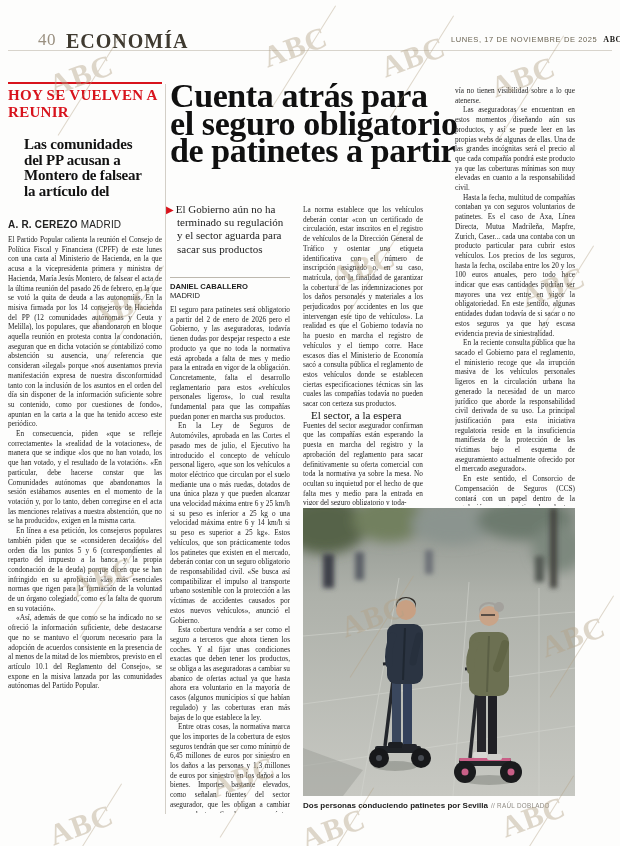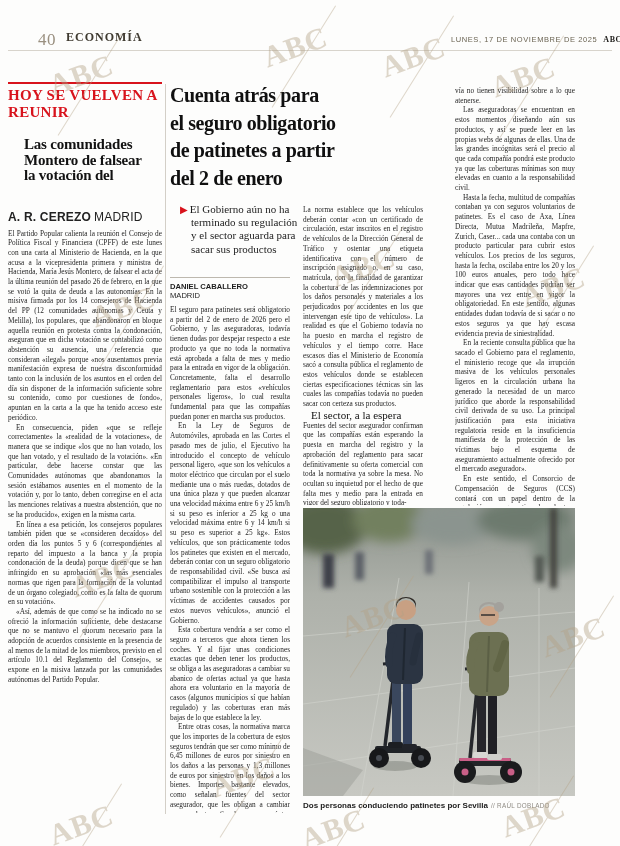--- a/index.html
+++ b/index.html
@@ -1,45 +1,45 @@
 <!DOCTYPE html>
 <html lang="es"><head>
 <meta charset="utf-8">
 <style>
   html,body{margin:0;padding:0;background:#ffffff;}
   .page{position:relative;width:620px;height:846px;background:#fdfdfc;overflow:hidden;
         font-family:"Liberation Serif","DejaVu Serif",serif;color:#232323;}
   
   .hdr{position:absolute;left:0;top:30px;width:620px;height:22px;padding-left:16px;}
   .folio{position:absolute;left:38px;top:0;font-size:17px;color:#9a9080;font-weight:400;letter-spacing:.5px;}
-  .section{position:absolute;left:66px;top:0;font-size:12px;font-weight:700;color:#3f3a30;letter-spacing:1px;}
+  .section{position:absolute;left:66px;top:0;font-size:20px;font-weight:700;color:#3f3a30;letter-spacing:1px;}
   .dateline{position:absolute;right:14px;top:5px;font-size:7.5px;color:#6b6453;letter-spacing:.6px;font-family:"Liberation Sans",sans-serif;}
   .dateline b{color:#1d1c19;font-size:8px;margin-left:6px;font-family:"Liberation Serif",serif;}
   .hdr-rule{position:absolute;left:8px;top:50px;width:604px;height:1px;background:#d8d4cc;}
   
   .wm{position:absolute;opacity:.42;pointer-events:none;z-index:30;}
   .wm .t{display:block;font-size:30px;font-weight:700;color:#b3a185;transform:rotate(-20deg);letter-spacing:1px;font-family:"Liberation Serif",serif;}
   .wm .l{position:absolute;left:-18px;top:26px;width:120px;height:1.4px;background:#b3a185;transform:rotate(-58deg);}
   
   .left-art{position:absolute;left:8px;top:82px;width:154px;height:736px;}
   .kicker-rule{height:2px;background:var(--red);margin-bottom:3px;}
   .kicker{color:var(--red);font-weight:700;font-size:15px;letter-spacing:.3px;font-family:"Liberation Serif",serif;margin-bottom:16px;}
   .lh{font-size:15px;line-height:15.5px;font-weight:700;color:#121212;letter-spacing:-.2px;}
   .lh span{display:block;margin-left:16px;}
-  .byline{margin-top:26px;margin-bottom:5px;font-family:"Liberation Sans",sans-serif;font-size:12px;letter-spacing:.2px;color:#222;}
+  .byline{margin-top:20px;margin-bottom:5px;font-family:"Liberation Sans",sans-serif;font-size:10px;letter-spacing:.2px;color:#222;}
   .byline b{font-weight:700;margin-right:3px;}
   .body{font-size:7.3px;line-height:9.7px;text-align:justify;color:#1f1f1f;overflow:hidden;}
   .body p{margin:0;text-indent:8px;}
   .body p.first{text-indent:0;}
   
   .vdiv{position:absolute;left:165px;top:84px;width:1px;height:730px;background:#d3cfc7;}
   
-  .mh{position:absolute;left:170px;top:82px;width:310px;font-size:20px;line-height:27.5px;font-weight:700;color:#101010;letter-spacing:-.4px;}
+  .mh{position:absolute;left:170px;top:82px;width:310px;font-size:34px;line-height:27.5px;font-weight:700;color:#101010;letter-spacing:-.4px;}
   .mh span{display:block;}
-  .standfirst{position:absolute;left:180px;top:203px;width:120px;font-size:11px;line-height:13.2px;color:#1c1c1c;}
+  .standfirst{position:absolute;left:166px;top:203px;width:120px;font-size:11px;line-height:13.2px;color:#1c1c1c;}
   .standfirst .arrow{color:var(--red);font-size:10px;margin-right:2px;}
   .sf-in{display:block;padding-left:11px;text-indent:-11px;}
   .mbyline{position:absolute;left:170px;top:277px;width:120px;border-top:1px solid #bdb8ae;padding-top:4px;
            font-family:"Liberation Sans",sans-serif;font-size:7.6px;color:#1d1d1d;line-height:9px;}
   .mbyline b{font-weight:700;display:block;}
   .col{position:absolute;font-size:7.3px;line-height:9.7px;text-align:justify;color:#1f1f1f;overflow:hidden;}
   .col p{margin:0;text-indent:8px;}
   .col p.first{text-indent:0;}
   .col-a{left:170px;top:305px;width:120px;height:508px;}
   .col-b{left:303px;top:205px;width:120px;height:300px;}
@@ -62,39 +62,39 @@
     <span class="section">ECONOMÍA</span>
     <span class="dateline"><span>LUNES, 17 DE NOVIEMBRE DE 2025</span><b>ABC</b></span>
   </div>
   <div class="hdr-rule"></div>
 
   <aside class="left-art">
     <div class="kicker-rule"></div>
     <div class="kicker">HOY SE VUELVEN A REUNIR</div>
     <h2 class="lh" style="margin:0">
       <span>Las comunidades</span>
+      <span>del PP acusan a</span>
       <span>Montero de falsear</span>
-      <span>la votación del</span>
+      <span>la artículo del</span>
     </h2>
     <div class="byline"><b>A. R. CEREZO</b><span>MADRID</span></div>
     <div class="body" style="height:622px">
       <p class="first">El Partido Popular calienta la reunión el Consejo de Política Fiscal y Financiera (CPFF) de este lunes con una carta al Ministerio de Hacienda, en la que acusa a la vicepresidenta primera y ministra de Hacienda, María Jesús Montero, de falsear el acta de la última reunión del pasado 26 de febrero, en la que se votó la quita de deuda a las autonomías. En la misiva firmada por los 14 consejeros de Hacienda del PP (12 comunidades autónomas y Ceuta y Melilla), los populares, que abandonaron en bloque aquella reunión en protesta contra la condonación, aseguran que en dicha votación se contabilizó como abstención su ausencia, una referencia que consideran «ilegal» porque «nos ausentamos previa manifestación expresa de nuestra disconformidad tanto con la inclusión de los asuntos en el orden del día sin disponer de la información suficiente sobre su contenido, como por cuestiones de fondo», apuntan en la carta a la que ha tenido acceso este periódico.</p>
       <p>En consecuencia, piden «que se refleje correctamente» la «realidad de la votaciones», de manera que se indique «los que no han votado, los que han votado, y el resultado de la votación». «En particular, debe hacerse constar que las Comunidades autónomas que abandonamos la sesión estábamos ausentes en el momento de la votación y, por lo tanto, deben corregirse en el acta las menciones relativas a nuestra abstención, que no se ha producido», exigen en la misma carta.</p>
       <p>En línea a esa petición, los consejeros populares también piden que se «consideren decaídos» del orden día los puntos 5 y 6 (correspondientes al reparto del impuesto a la banca y la propia condonación de la deuda) porque dicen que se han infringido en su aprobación «las más esenciales normas que rigen para la formación de la voluntad de un órgano colegiado, como es la falta de quorum en su votación».</p>
       <p>«Así, además de que como se ha indicado no se ofreció la información suficiente, debe destacarse que no se mantuvo el quorum necesario para la adopción de acuerdos consistente en la presencia de al menos de la mitad de los miembros, previsto en el artículo 10.1 del Reglamento del Consejo», se expone en la misiva lanzada por las comunidades autónomas del Partido Popular.</p>
     </div>
   </aside>
 
   <div class="vdiv"></div>
 
   <h1 class="mh" style="margin:0">
     <span>Cuenta atrás para</span>
     <span>el seguro obligatorio</span>
     <span>de patinetes a partir</span>
-    <span>del 2 de enero</span>
   </h1>
 
   <div class="standfirst">
     <span class="sf-in"><span class="arrow">▶</span><span>El Gobierno aún no ha terminado su regulación y el sector aguarda para sacar sus productos</span></span>
   </div>
 
   <div class="mbyline">
     <b>DANIEL CABALLERO</b>
     <span>MADRID</span>
   </div>

